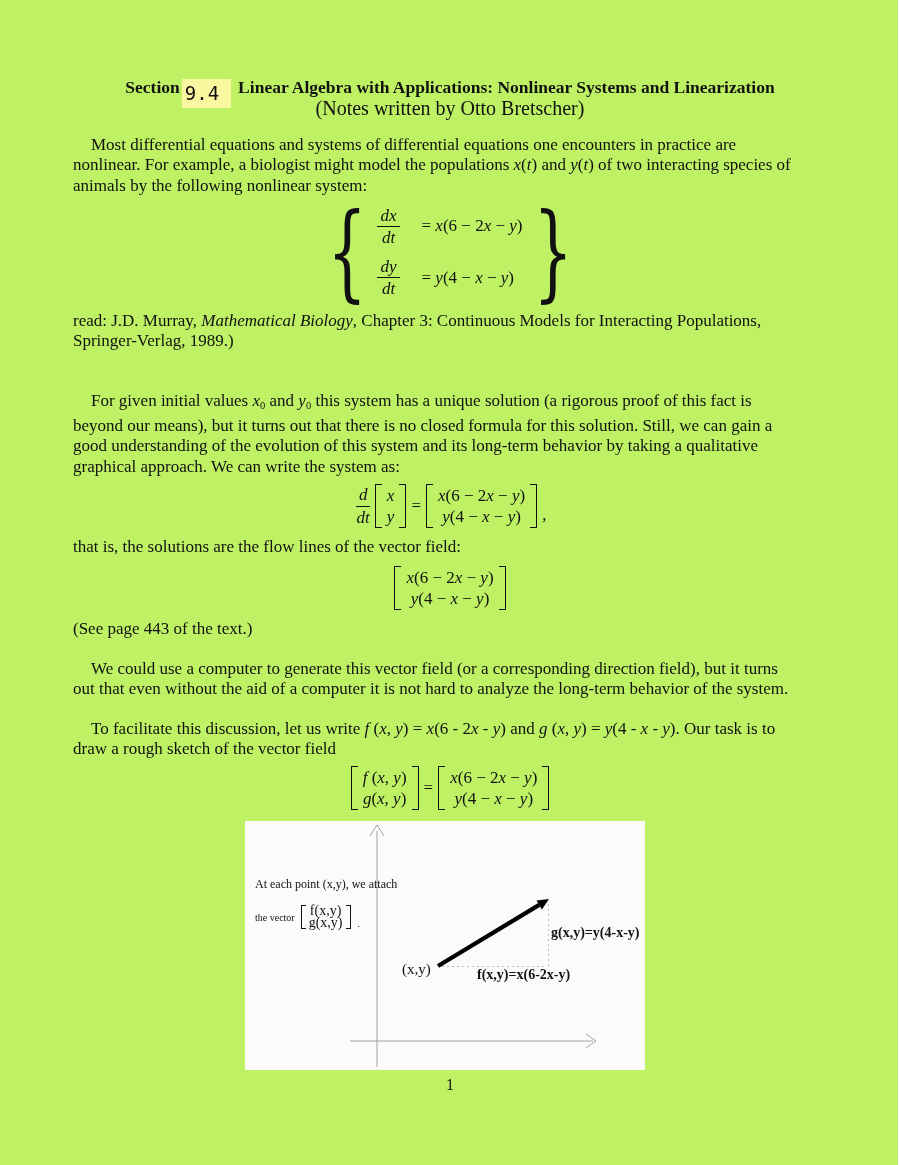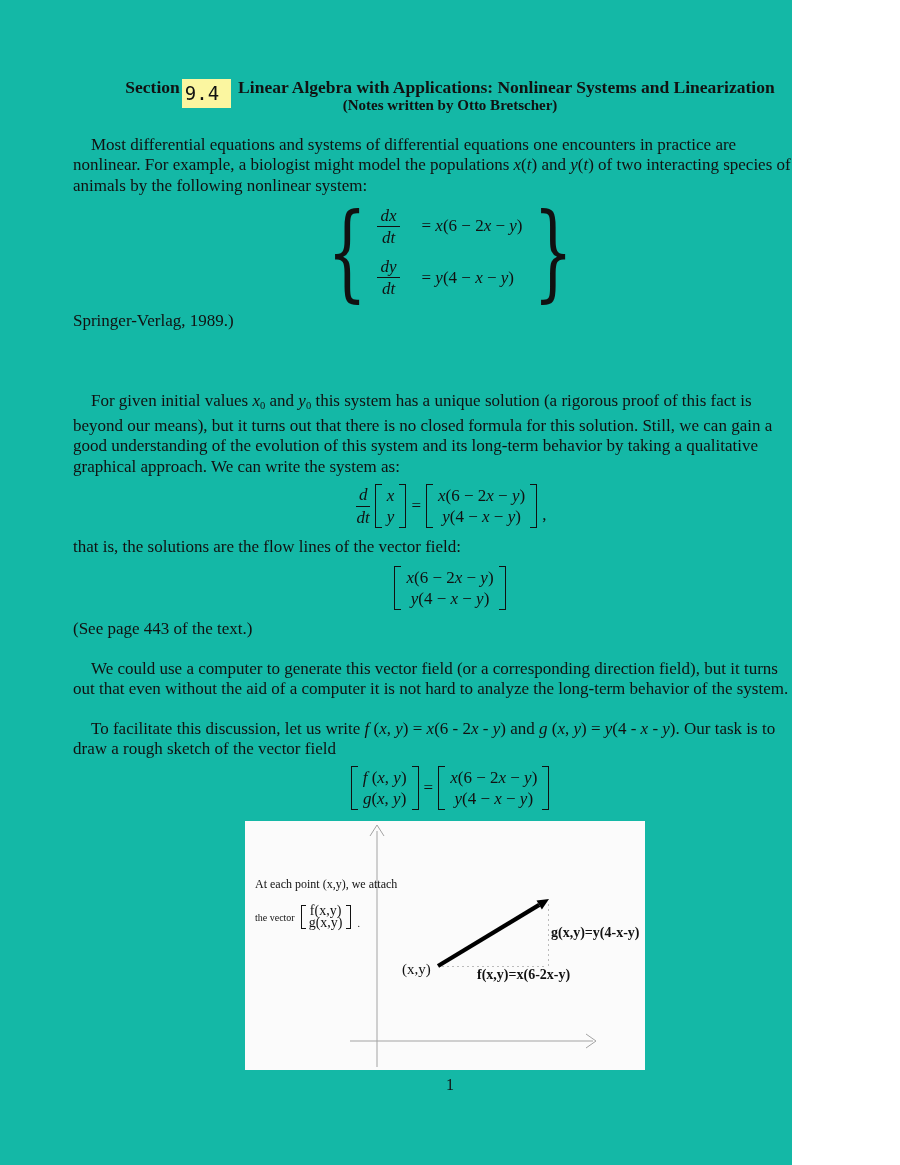--- a/index.html
+++ b/index.html
@@ -1,24 +1,24 @@
 <!DOCTYPE html>
 <html><head>
 <meta charset="utf-8">
 <style>
   html,body{margin:0;padding:0;background:#ffffff;}
-  .page{position:relative;width:792px;height:1165px;background:#14b8a6;
+  .page{position:relative;width:898px;height:1165px;background:#bef264;
         font-family:"Liberation Serif",serif;color:#111111;overflow:hidden;}
   .it{font-style:italic;}
   .sub{font-size:0.62em;vertical-align:-0.25em;}
   .centerline{position:absolute;left:0;width:900px;text-align:center;}
   .title{top:74px;font-weight:bold;font-size:17.5px;line-height:26px;}
   .hl{display:inline-block;font-family:"DejaVu Sans Mono",monospace;font-weight:normal;
       font-size:19px;line-height:22px;padding:3px 12px 4px 3px;margin:0 7px 0 2px;vertical-align:-7px;}
-  .subtitle{top:97px;font-size:15px;font-weight:bold;}
+  .subtitle{top:97px;font-size:20px;font-weight:normal;}
   .para{position:absolute;left:73px;width:764px;}
   .line{white-space:nowrap;line-height:20.4px;font-size:17px;}
   .indent{padding-left:18px;}
   
   .eq{position:absolute;left:0;width:900px;display:flex;justify-content:center;
       align-items:center;font-size:17px;}
   .frac{display:inline-flex;flex-direction:column;align-items:center;line-height:1.12;}
   .frac .fn{padding:0 3px 1px;border-bottom:1.4px solid #111;}
   .frac .fd{padding:1px 3px 0;}
   .mat{display:inline-flex;align-items:stretch;margin:0 2px;}
@@ -76,20 +76,21 @@
           <span class="fn"><span class="it">dy</span></span>
           <span class="fd"><span class="it">dt</span></span>
         </span>
         <span><span>= </span><span class="it">y</span><span>(4 − </span><span class="it">x</span><span> − </span><span class="it">y</span><span>)</span></span>
       </div>
     </div>
     <span class="bigbrace">}</span>
   </div>
 
   <div class="para" style="top:311px">
+    <div class="line"><span>read: J.D. Murray, </span><span class="it">Mathematical Biology</span><span>, Chapter 3: Continuous Models for Interacting Populations,</span></div>
     <div class="line">Springer-Verlag, 1989.)</div>
   </div>
 
   <div class="para" style="top:391px">
     <div class="line indent"><span>For given initial values </span><span class="it">x</span><span class="sub">0</span><span> and </span><span class="it">y</span><span class="sub">0</span><span> this system has a unique solution (a rigorous proof of this fact is</span></div>
     <div class="line">beyond our means), but it turns out that there is no closed formula for this solution. Still, we can gain a</div>
     <div class="line">good understanding of the evolution of this system and its long-term behavior by taking a qualitative</div>
     <div class="line">graphical approach. We can write the system as:</div>
   </div>
 

